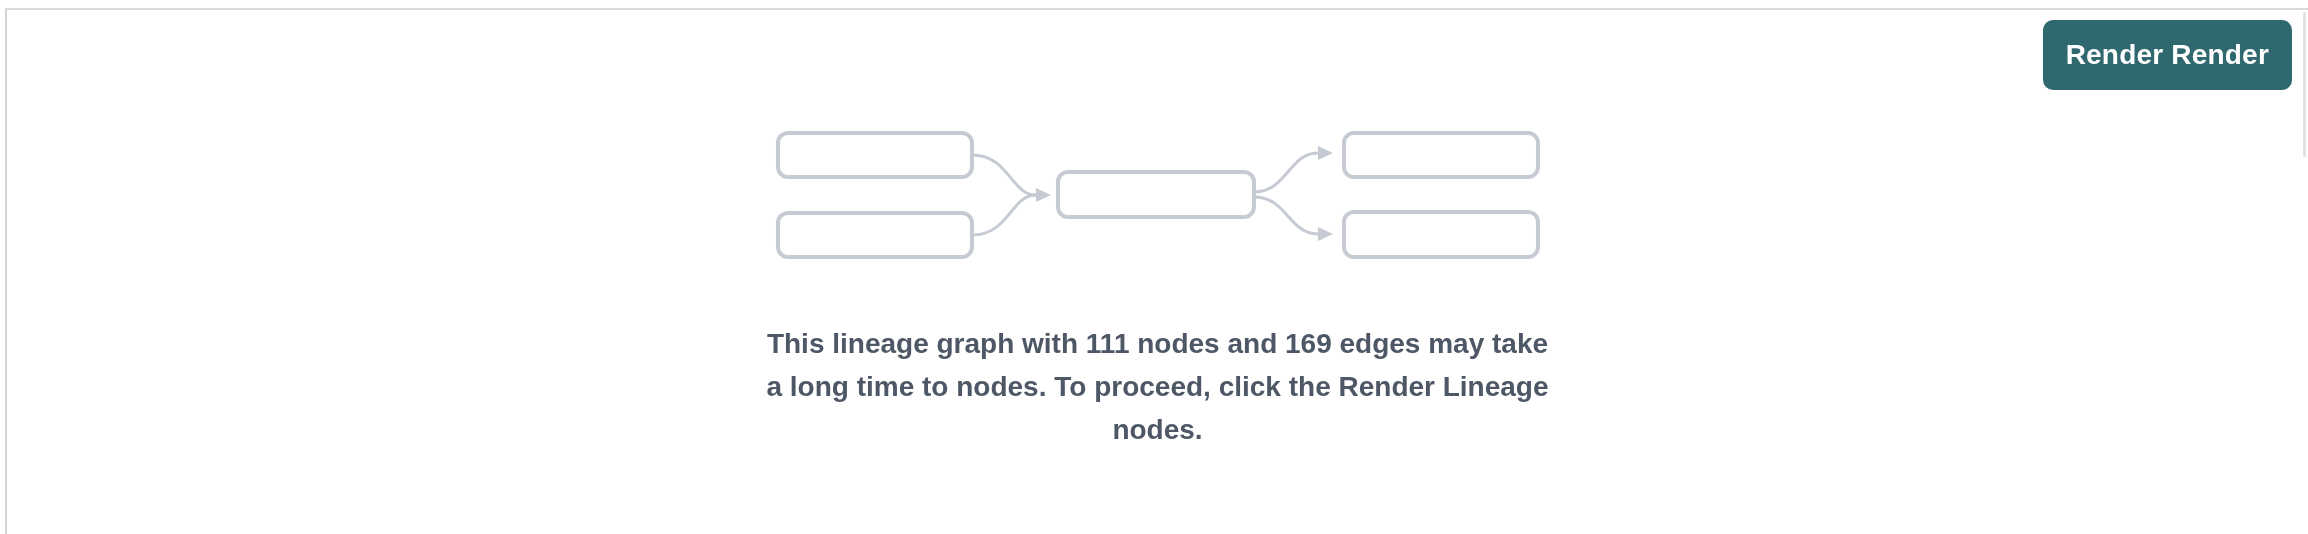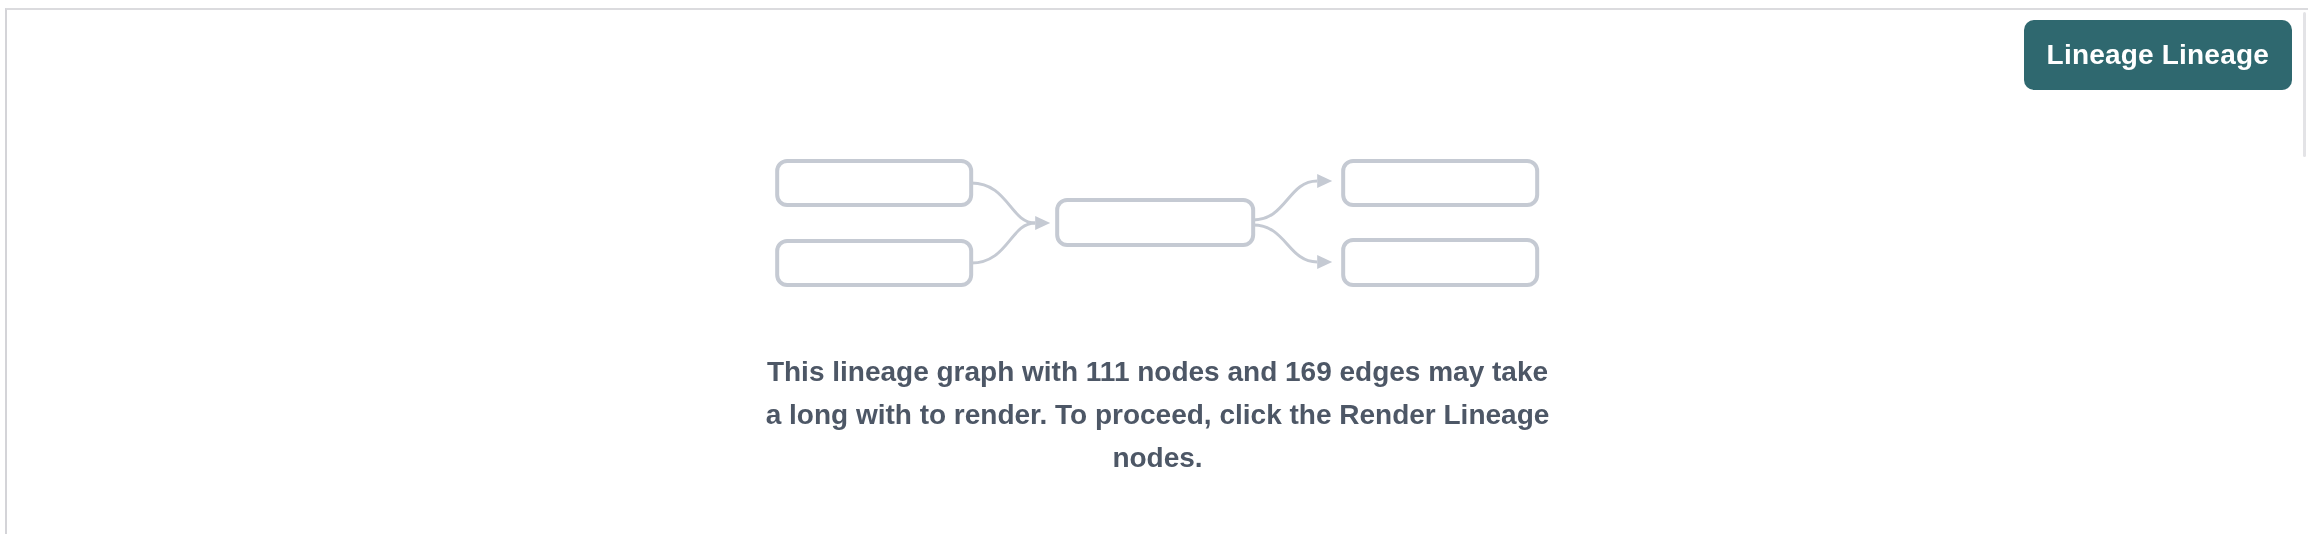--- a/index.html
+++ b/index.html
@@ -34,21 +34,21 @@
     font-family: "Liberation Sans", sans-serif;
     font-size: 28px;
     font-weight: 700;
     border: none;
     border-radius: 10px;
     cursor: pointer;
     letter-spacing: 0.2px;
   }
   .center-block {
     position: absolute;
-    top: 144px;
+    top: 116px;
     left: 50%;
     transform: translateX(-50%);
     display: flex;
     flex-direction: column;
     align-items: center;
   }
   .illustration { display: block; }
   .message {
     margin-top: 60px;
     text-align: center;
@@ -57,21 +57,21 @@
     font-weight: 700;
     line-height: 43px;
     white-space: nowrap;
   }
 </style>
 </head>
 <body>
 
 <div class="panel">
 
-  <button class="render-btn">Lineage Lineage</button>
+  <button class="render-btn">Render Render</button>
 
   <div class="scroll-thumb"></div>
 
   <div class="center-block">
 
     <svg class="illustration" width="770" height="136" viewBox="0 0 770 136" xmlns="http://www.w3.org/2000/svg">
 
       <g stroke="#c5cad3" stroke-width="3" fill="none">
         <path d="M 199 29 C 236 29 238 69 263 69"></path>
         <path d="M 199 109 C 236 109 238 69 263 69"></path>
@@ -89,18 +89,18 @@
         <rect x="5" y="7" width="194" height="44" rx="10"></rect>
         <rect x="5" y="87" width="194" height="44" rx="10"></rect>
         <rect x="285" y="46" width="196" height="45" rx="10"></rect>
         <rect x="571" y="7" width="194" height="44" rx="10"></rect>
         <rect x="571" y="86" width="194" height="45" rx="10"></rect>
       </g>
     </svg>
 
     <div class="message">
       <div>This lineage graph with 111 nodes and 169 edges may take</div>
-      <div>a long with to render. To proceed, click the Render Lineage</div>
+      <div>a long time to nodes. To proceed, click the Render Lineage</div>
       <div>nodes.</div>
     </div>
 
   </div>
 </div>
 
 </body></html>

